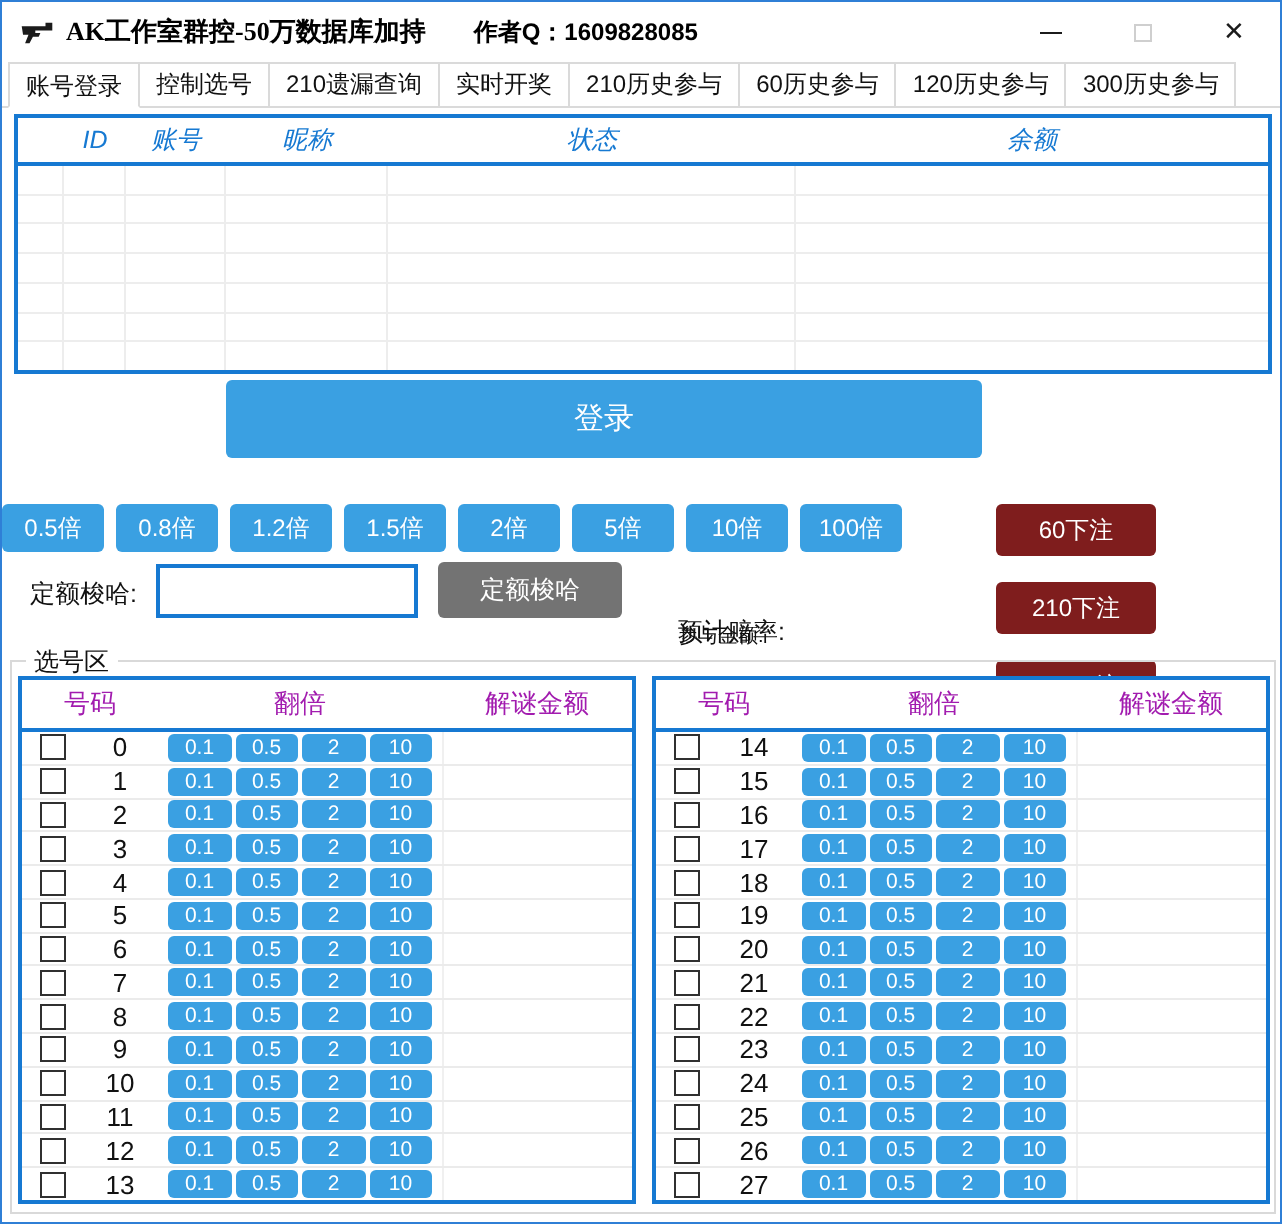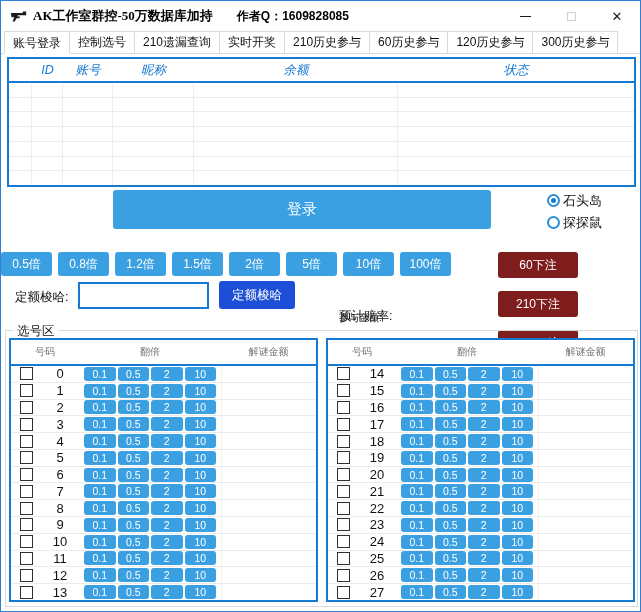--- a/index.html
+++ b/index.html
@@ -54,22 +54,22 @@
   .radio-dot.sel::after { content:""; width:5px; height:5px; border-radius:50%; background:#1679d2; }
   .radio-label { font-size:13px; color:#111; }
 
   
   .mult-row { position:absolute; left:0; top:251px; display:flex; gap:6px; }
   .mult-btn { width:51px; height:24px; background:#3aa0e2; color:#fff; font-size:12px;
               border:none; border-radius:3px; display:flex; align-items:center; justify-content:center; }
   .suoha-label { position:absolute; left:14px; top:288px; font-size:12.5px; color:#111; }
   .suoha-input { position:absolute; left:77px; top:281px; width:131px; height:27px;
                  border:2px solid #1679d2; font-size:13px; padding:0 4px; outline:none; }
-  .suoha-btn { position:absolute; left:218px; top:280px; width:76px; height:28px;
-               background:#1d4ed8; color:#fff; font-size:12.5px; border:none; border-radius:3px;
+  .suoha-btn { position:absolute; left:218px; top:280px; width:92px; height:28px;
+               background:#737373; color:#fff; font-size:12.5px; border:none; border-radius:3px;
                display:flex; align-items:center; justify-content:center; }
   .amt-label { position:absolute; left:338px; top:281px; font-size:10px; color:#111;margin-top:29px; }
   .odds-label { position:absolute; left:338px; top:307px; font-size:12.5px; color:#111; }
   .amt-value { position:absolute; left:404px; top:281px; font-size:12.5px; color:#111; }
   .odds-value { position:absolute; left:404px; top:307px; font-size:12.5px; color:#111; }
   .bet-grid { position:absolute; left:497px; top:251px; width:133px;
               display:flex; flex-wrap:wrap; gap:13px 7px; }
   .bet-btn { width:80px; height:26px; background:#7f1d1d; color:#fff; font-size:12px;
              border:none; border-radius:3px; display:flex; align-items:center; justify-content:center; }
 
@@ -77,21 +77,21 @@
   .group-box { position:absolute; left:4px; top:329px; width:633px; height:277px;
                border:1px solid #d9d9d9; }
   .group-label { position:absolute; left:12px; top:322px; background:#fff; padding:0 4px;
                  font-size:12.5px; color:#111; }
   .sel-table { position:absolute; top:337px; width:309px; height:264px;
                border:2px solid #1679d2; background:#fff; display:flex; flex-direction:column; }
   .sel-table.left { left:8px; } .sel-table.right { left:325px; }
   .sel-head { display:grid; grid-template-columns:68px 142px 1fr; height:26px;
               border-bottom:2px solid #1679d2; }
   .sel-head-cell { display:flex; align-items:center; justify-content:center;
-                   color:#737373; font-size:10px; }
+                   color:#a21caf; font-size:13px; }
   .sel-body { flex:1; display:flex; flex-direction:column; }
   .sel-row { flex:1; display:grid; grid-template-columns:30px 38px 142px 1fr;
              align-items:center; border-bottom:1px solid #ebebeb; }
   .sel-row:last-child { border-bottom:none; }
   .chk { width:13px; height:13px; border:1px solid #303030; background:#fff;
          margin-left:9px; }
   .num { text-align:center; font-size:13px; color:#111; }
   .opt-group { display:flex; gap:2px; padding:0 5px; }
   .opt-btn { flex:1; height:14px; background:#3aa0e2; color:#fff; font-size:10.5px;
              border:none; border-radius:3px; display:flex; align-items:center; justify-content:center; }
@@ -131,22 +131,22 @@
       <div class="tab">120历史参与</div>
       <div class="tab">300历史参与</div>
     </div>
 
   <div class="acct-table">
     <div class="acct-head">
         <div class="acct-head-cell"></div>
         <div class="acct-head-cell">ID</div>
         <div class="acct-head-cell">账号</div>
         <div class="acct-head-cell">昵称</div>
+        <div class="acct-head-cell">状态</div>
         <div class="acct-head-cell">余额</div>
-        <div class="acct-head-cell">状态</div>
       </div>
     <div class="acct-body">
         <div class="acct-row">
           <div class="acct-cell"></div>
           <div class="acct-cell"></div>
           <div class="acct-cell"></div>
           <div class="acct-cell"></div>
           <div class="acct-cell"></div>
           <div class="acct-cell"></div>
         </div>
@@ -195,30 +195,20 @@
           <div class="acct-cell"></div>
           <div class="acct-cell"></div>
           <div class="acct-cell"></div>
           <div class="acct-cell"></div>
           <div class="acct-cell"></div>
         </div>
       </div>
   </div>
 
   <button class="login-btn">登录</button>
-  <div class="radio-group">
-      <div class="radio-row">
-        <span class="radio-dot sel"></span>
-        <span class="radio-label">石头岛</span>
-      </div>
-      <div class="radio-row">
-        <span class="radio-dot"></span>
-        <span class="radio-label">探探鼠</span>
-      </div>
-    </div>
 
   <div class="mult-row">
       <button class="mult-btn">0.5倍</button>
       <button class="mult-btn">0.8倍</button>
       <button class="mult-btn">1.2倍</button>
       <button class="mult-btn">1.5倍</button>
       <button class="mult-btn">2倍</button>
       <button class="mult-btn">5倍</button>
       <button class="mult-btn">10倍</button>
       <button class="mult-btn">100倍</button>

